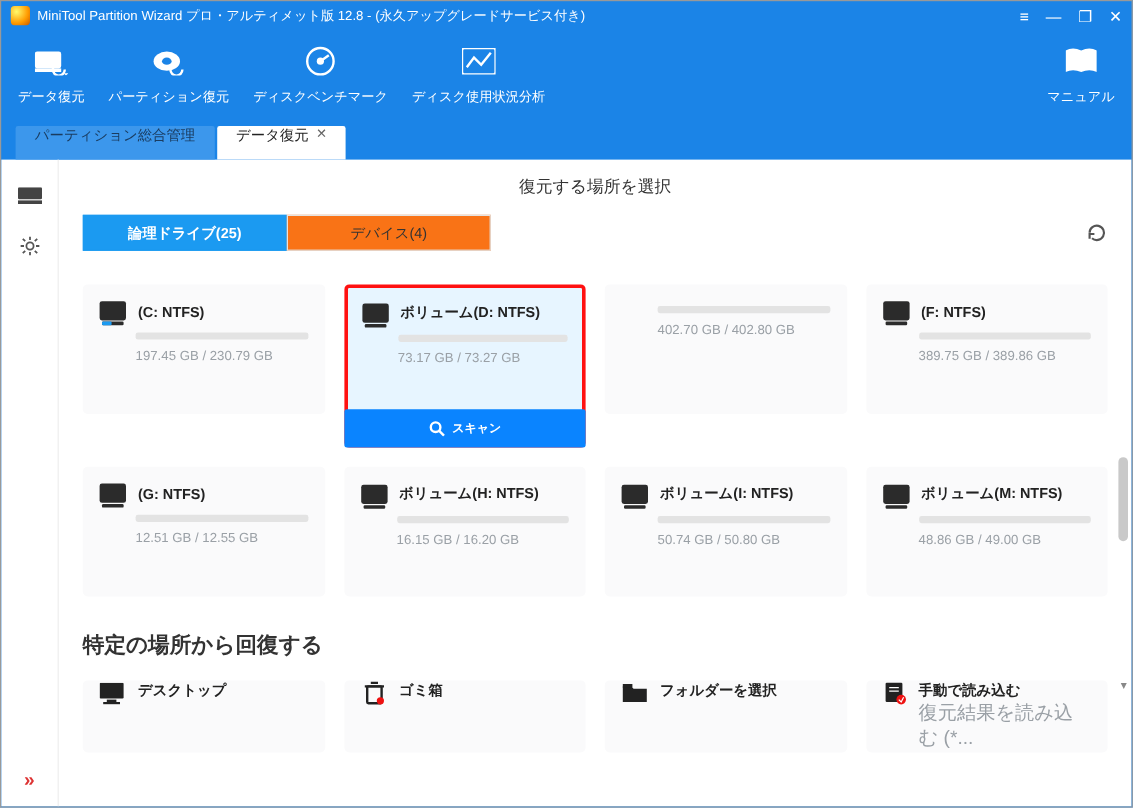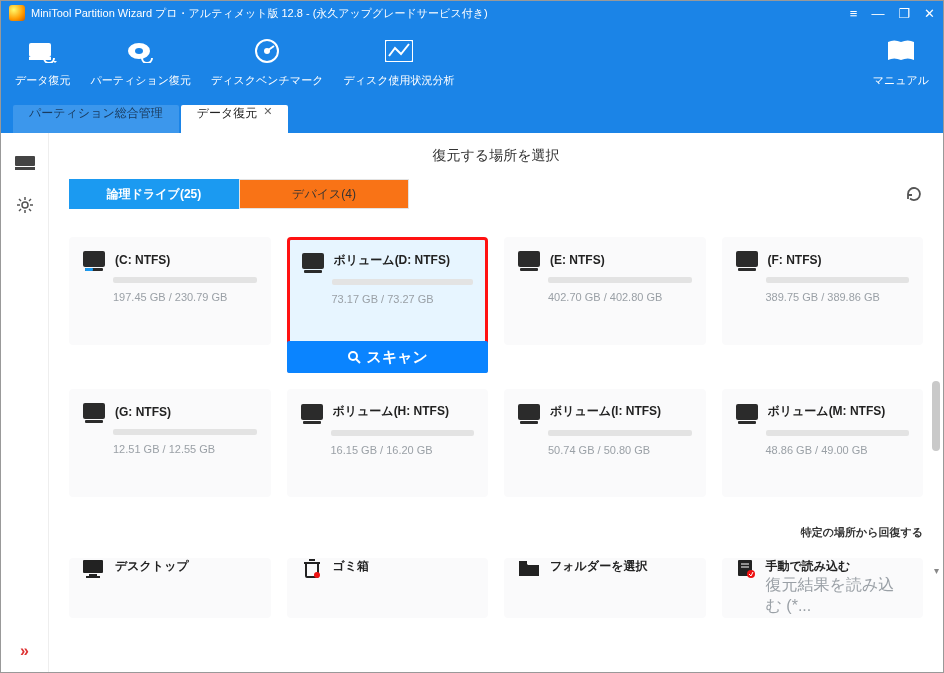--- a/index.html
+++ b/index.html
@@ -32,23 +32,23 @@
 .card { height: 108px; background: #fafafb; border-radius: 4px; padding: 14px 14px 10px 14px; position: relative; display:flex; flex-direction:column; cursor:pointer; }
 .card.selected { background: #e7f5ff; border: 1px solid #b9e2ff; }
 .card.scan-selected { border: 3px solid #f11; padding: 12px 12px 8px 12px; height:136px; }
 .crow { display: flex; align-items: flex-end; gap: 10px; margin-bottom: 6px; }
 .driveico { width: 22px; height: 16px; background: #2b2b2b; border-radius: 2px; position: relative; }
 .driveico::after { content:""; position:absolute; bottom:-4px; left:2px; width:18px; height:3px; background:#2b2b2b; border-radius:1px; }
 .driveico.c::before { content:""; position:absolute; bottom:-4px; left:2px; width:8px; height:3px; background:#1b9af1; border-radius:1px; z-index:1; }
 .cname { font-size: 12px; color: #222; font-weight: bold; white-space: nowrap; overflow:hidden; text-overflow:ellipsis;}
 .cbar { height: 6px; background: #e3e3e3; border-radius: 2px; margin: 4px 0 8px 30px; }
 .csize { font-size: 11px; color: #9aa0a6; margin-left: 30px; }
-.scanbtn { position: absolute; left: -3px; right: -3px; bottom: -3px; height: 32px; background: #0a84ff; color: #fff; display: flex; align-items: center; justify-content: center; gap: 6px; font-size: 15px; font-weight: bold; cursor: pointer; border-radius:2px; }
+.scanbtn { position: absolute; left: -3px; right: -3px; bottom: -3px; height: 32px; background: #0a84ff; color: #fff; display: flex; align-items: center; justify-content: center; gap: 6px; font-size: 10px; font-weight: bold; cursor: pointer; border-radius:2px; }
 .section { margin-top: 10px; }
-.sectitle { font-size: 11px; color: #333; font-weight: bold; margin-bottom: 18px; text-align: right; }
+.sectitle { font-size: 18px; color: #333; font-weight: bold; margin-bottom: 18px; }
 .loc-grid { display: grid; grid-template-columns: repeat(4, 1fr); gap: 16px; }
 .loc { height: 60px; background: #fafafb; border-radius: 4px; display: flex; align-items: flex-start; padding: 0 14px; gap: 10px; cursor: pointer; }
 .loc .lico { width: 22px; height: 22px; display:flex; align-items:center; justify-content:center; color:#222; font-size:16px; }
 .loc .ltxt { font-size: 12px; font-weight: bold; color: #222; }
 .loc .lsub { font-size: 16px; color: #9aa0a6; display:block; font-weight:normal; }
 .scroll-thumb { position:absolute; right:3px; top:248px; width:8px; height:70px; background:#c9c9c9; border-radius:4px; }
 .arrow-icon{ position:absolute; right:4px; top:432px; font-size:10px; color:#888;}
 svg { display: block; }
 </style>
 </head>
@@ -192,24 +192,20 @@
         <div class="scanbtn">
           <svg width="14" height="14" viewBox="0 0 14 14">
               <circle cx="6" cy="6" r="4" fill="none" stroke="#fff" stroke-width="2"></circle>
               <line x1="9" y1="9" x2="13" y2="13" stroke="#fff" stroke-width="2"></line>
             </svg>
           <span>スキャン</span>
         </div>
       </div>
 
       <div class="card">
-        <div class="crow">
-            <div class="driveico"></div>
-            <div class="cname">(E: NTFS)</div>
-          </div>
         <div class="cbar"></div>
         <div class="csize">402.70 GB / 402.80 GB</div>
       </div>
 
       <div class="card">
         <div class="crow">
             <div class="driveico"></div>
             <div class="cname">(F: NTFS)</div>
           </div>
         <div class="cbar"></div>

